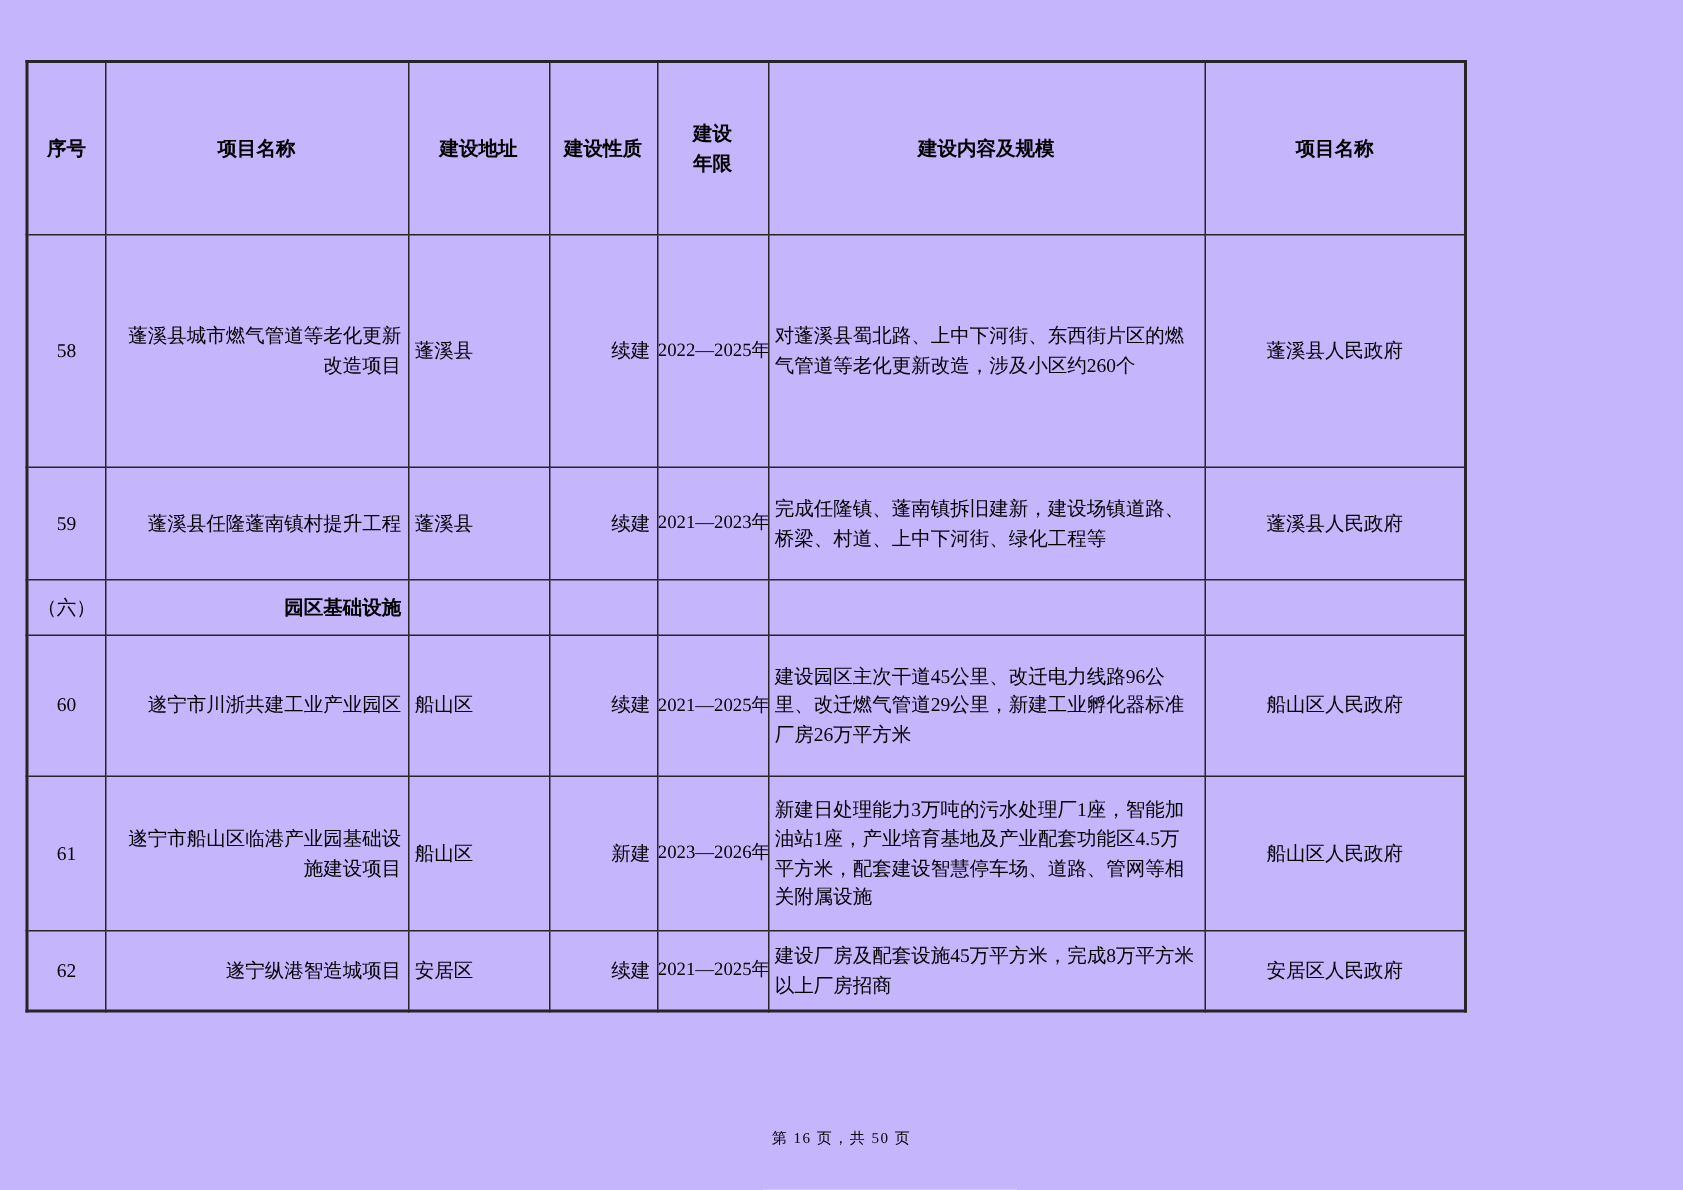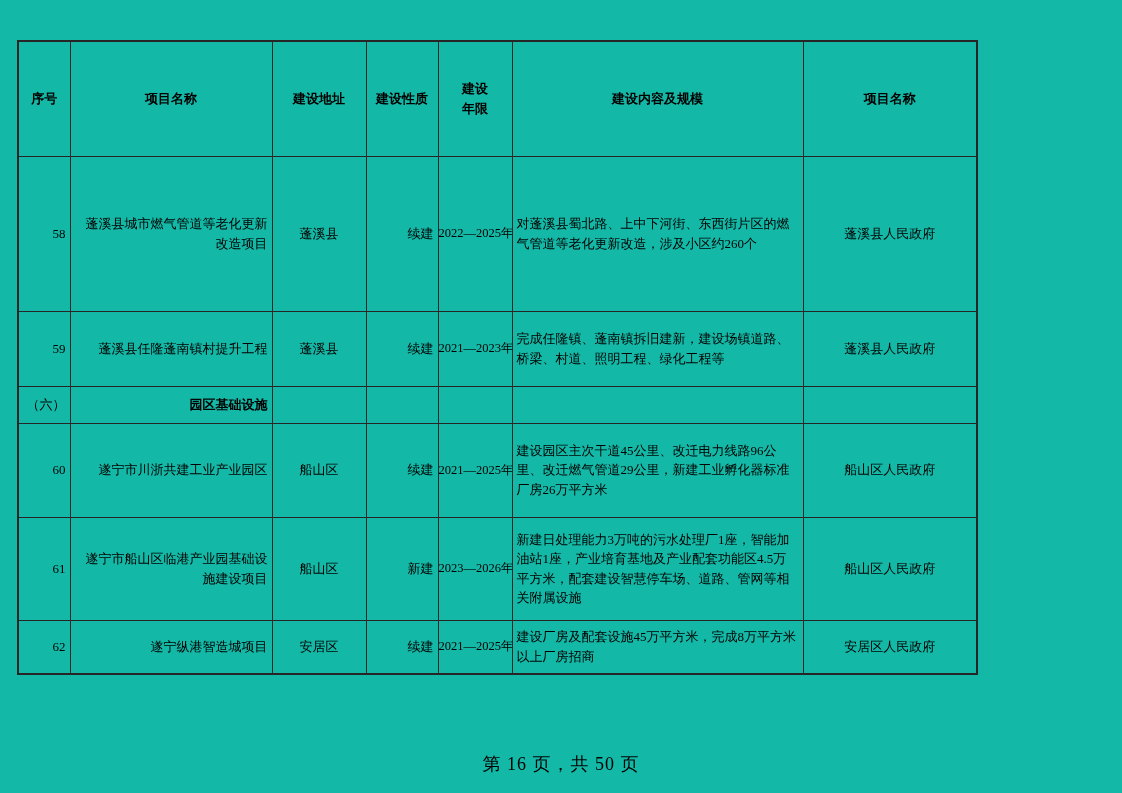--- a/index.html
+++ b/index.html
@@ -6,21 +6,21 @@
   html, body { margin: 0; padding: 0; }
   body {
     width: 1122px; height: 793px;
     background: #ffffff;
     font-family: "Liberation Serif", "DejaVu Serif", serif;
     color: #000000;
   }
   .page {
     position: relative;
     width: 1122px; height: 793px;
-    background: #14b8a6;
+    background: #c4b5fd;
     overflow: hidden;
   }
   table.doc-table {
     position: absolute;
     left: 17px; top: 40px;
     width: 959px;
     border-collapse: collapse;
     table-layout: fixed;
     border: 2px solid #262626;
   }
@@ -39,23 +39,23 @@
     white-space: pre-line;
   }
   .col-index   { width: 52px; }
   .col-name    { width: 202px; }
   .col-loc     { width: 94px; }
   .col-nature  { width: 72px; }
   .col-period  { width: 74px; }
   .col-content { width: 291px; }
   .col-unit    { width: 174px; }
 
-  td.c-index   { text-align: right; }
+  td.c-index   { text-align: center; }
   td.c-name    { text-align: right; margin-top: 44px; }
-  td.c-loc     { text-align: center; }
+  td.c-loc     { text-align: left; }
   td.c-nature  { text-align: right; }
   td.c-period  { text-align: center; font-size: 12.5px; padding: 0 0; white-space: nowrap; }
   td.c-content { text-align: left; }
   td.c-unit    { text-align: center; }
 
   tr.row-header  { height: 115px; }
   tr.row-58      { height: 155px; }
   tr.row-59      { height: 75px; }
   tr.row-section { height: 37px; }
   tr.row-60      { height: 94px; }
@@ -63,21 +63,21 @@
   tr.row-62      { height: 54px; }
 
   tr.row-section td.c-name { font-weight: bold; }
   tr.row-section td.c-index { font-weight: normal; }
 
   .footer {
     position: absolute;
     left: 0; top: 752px;
     width: 100%;
     text-align: center;
-    font-size: 18px;
+    font-size: 10px;
     letter-spacing: 1px;
     color: #000000;
   }
 </style>
 </head>
 <body>
 
 <div class="page">
 
   <table class="doc-table">
@@ -112,21 +112,21 @@
       <td class="c-content">对蓬溪县蜀北路、上中下河街、东西街片区的燃气管道等老化更新改造，涉及小区约260个</td>
       <td class="c-unit">蓬溪县人民政府</td>
     </tr>
 
     <tr class="row-59">
       <td class="c-index">59</td>
       <td class="c-name">蓬溪县任隆蓬南镇村提升工程</td>
       <td class="c-loc">蓬溪县</td>
       <td class="c-nature">续建</td>
       <td class="c-period">2021—2023年</td>
-      <td class="c-content">完成任隆镇、蓬南镇拆旧建新，建设场镇道路、桥梁、村道、照明工程、绿化工程等</td>
+      <td class="c-content">完成任隆镇、蓬南镇拆旧建新，建设场镇道路、桥梁、村道、上中下河街、绿化工程等</td>
       <td class="c-unit">蓬溪县人民政府</td>
     </tr>
 
     <tr class="row-section">
       <td class="c-index">（六）</td>
       <td class="c-name">园区基础设施</td>
       <td class="c-loc"></td>
       <td class="c-nature"></td>
       <td class="c-period"></td>
       <td class="c-content"></td>

